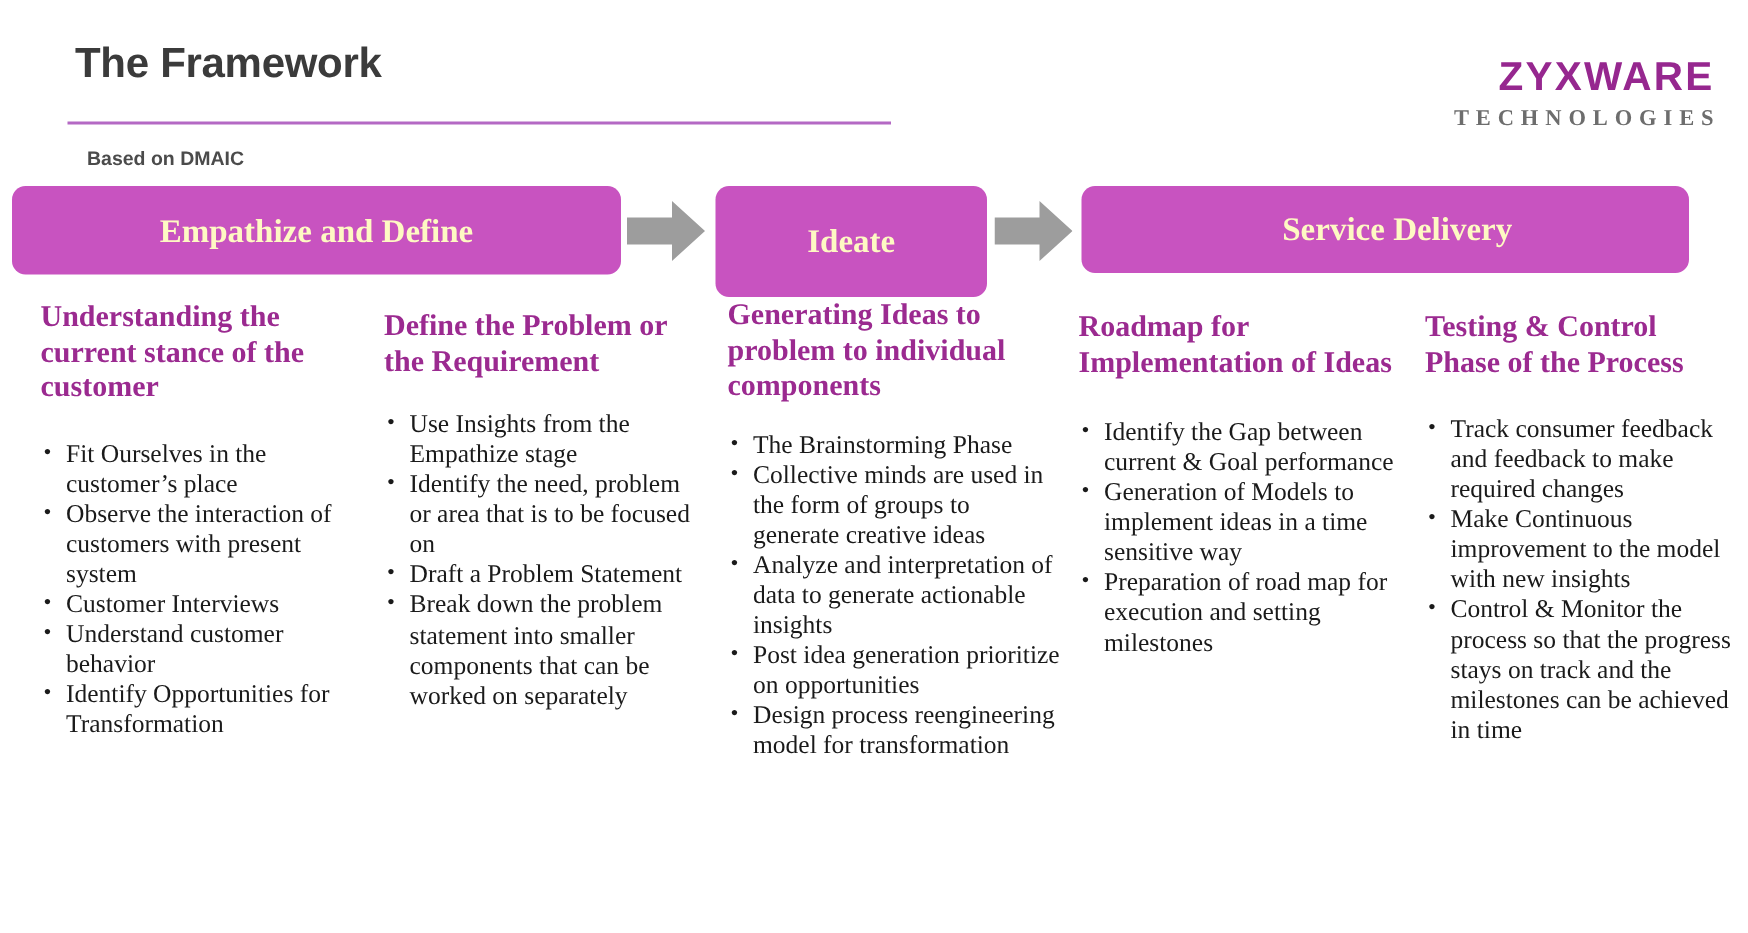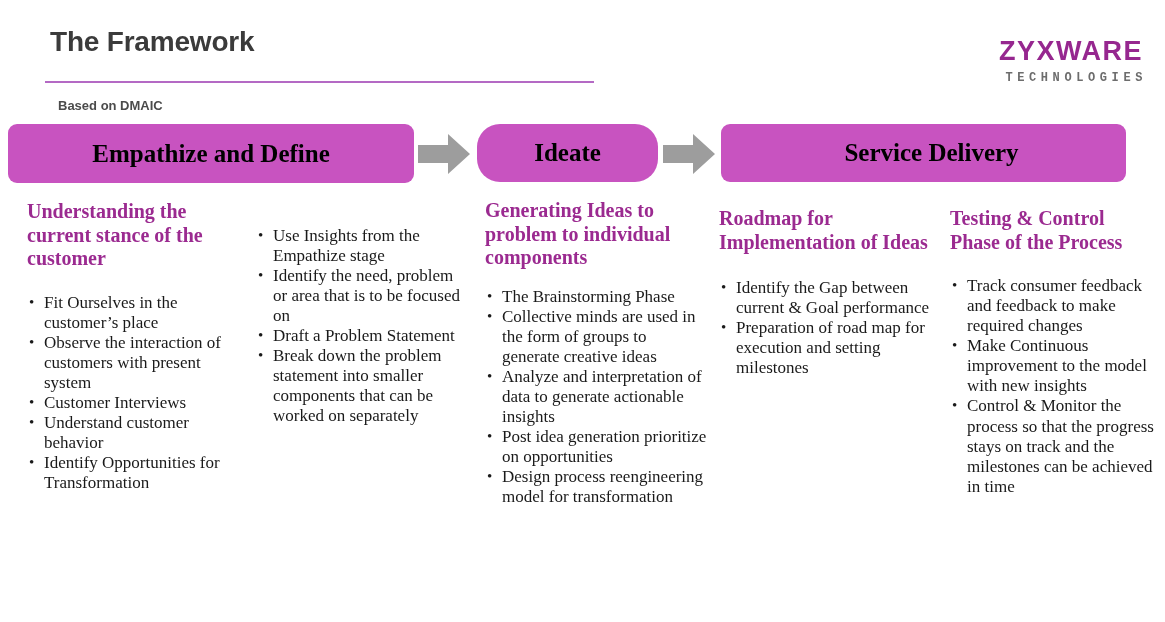--- a/index.html
+++ b/index.html
@@ -57,22 +57,22 @@
   #logo-word {
     font-family: "Liberation Sans", sans-serif;
     font-size: 27px;
     font-weight: 700;
     color: #96278f;
     letter-spacing: 1.5px;
     display: block;
     white-space: nowrap;
   }
   #logo-sub {
-    font-family: Liberation Mono, monospace;
-    font-size: 12px;
+    font-family: Liberation Serif, serif;
+    font-size: 15px;
     font-weight: 700;
     color: #6d6d6d;
     letter-spacing: 4.6px;
     display: block;
     margin-top: 7px;
     margin-right: -4px;
     white-space: nowrap;
   }
 
   
@@ -81,27 +81,27 @@
     background: #c853c0;
     border-radius: 9px;
     display: flex;
     align-items: center;
     justify-content: center;
     box-sizing: border-box;
   }
   .phase-banner-label {
     font-family: "Liberation Serif", serif;
     font-weight: 700;
-    color: #000000;
-    font-size: 25px;
+    color: #fef9c3;
+    font-size: 22px;
     white-space: nowrap;
     text-align: center;
   }
   #phase-banner-0 { left: 8px;   top: 124px; width: 406px; height: 59px; }
-  #phase-banner-1 { left: 477px; top: 124px; width: 181px; height: 58px; border-radius: 23px; }
+  #phase-banner-1 { left: 477px; top: 124px; width: 181px; height: 74px; }
   #phase-banner-2 { left: 721px; top: 124px; width: 405px; height: 58px; padding-left: 16px; }
 
   
   .phase-arrow {
     position: absolute;
     width: 52px;
     height: 42px;
   }
   #phase-arrow-0 { left: 418px; top: 133px; }
   #phase-arrow-1 { left: 663px; top: 133px; }
@@ -196,20 +196,21 @@
   <ul class="column-list">
       <li>Fit Ourselves in the customer’s place</li>
       <li>Observe the interaction of customers with present system</li>
       <li>Customer Interviews</li>
       <li>Understand customer behavior</li>
       <li>Identify Opportunities for Transformation</li>
     </ul>
 </div>
 
 <div class="column" id="column-1">
+  <div class="column-heading">Define the Problem or the Requirement</div>
   <ul class="column-list">
       <li>Use Insights from the Empathize stage</li>
       <li>Identify the need, problem or area that is to be focused on</li>
       <li>Draft a Problem Statement</li>
       <li>Break down the problem statement into smaller components that can be worked on separately</li>
     </ul>
 </div>
 
 <div class="column" id="column-2">
   <div class="column-heading">Generating Ideas to problem to individual components</div>
@@ -219,20 +220,21 @@
       <li>Analyze and interpretation of data to generate actionable insights</li>
       <li>Post idea generation prioritize on opportunities</li>
       <li>Design process reengineering model for transformation</li>
     </ul>
 </div>
 
 <div class="column" id="column-3">
   <div class="column-heading">Roadmap for Implementation of Ideas</div>
   <ul class="column-list">
       <li>Identify the Gap between current &amp; Goal performance</li>
+      <li>Generation of Models to implement ideas in a time sensitive way</li>
       <li>Preparation of road map for execution and setting milestones</li>
     </ul>
 </div>
 
 <div class="column" id="column-4">
   <div class="column-heading">Testing &amp; Control Phase of the Process</div>
   <ul class="column-list">
       <li>Track consumer feedback and feedback to make required changes</li>
       <li>Make Continuous improvement to the model with new insights</li>
       <li>Control &amp; Monitor the process so that the progress stays on track and the milestones can be achieved in time</li>

